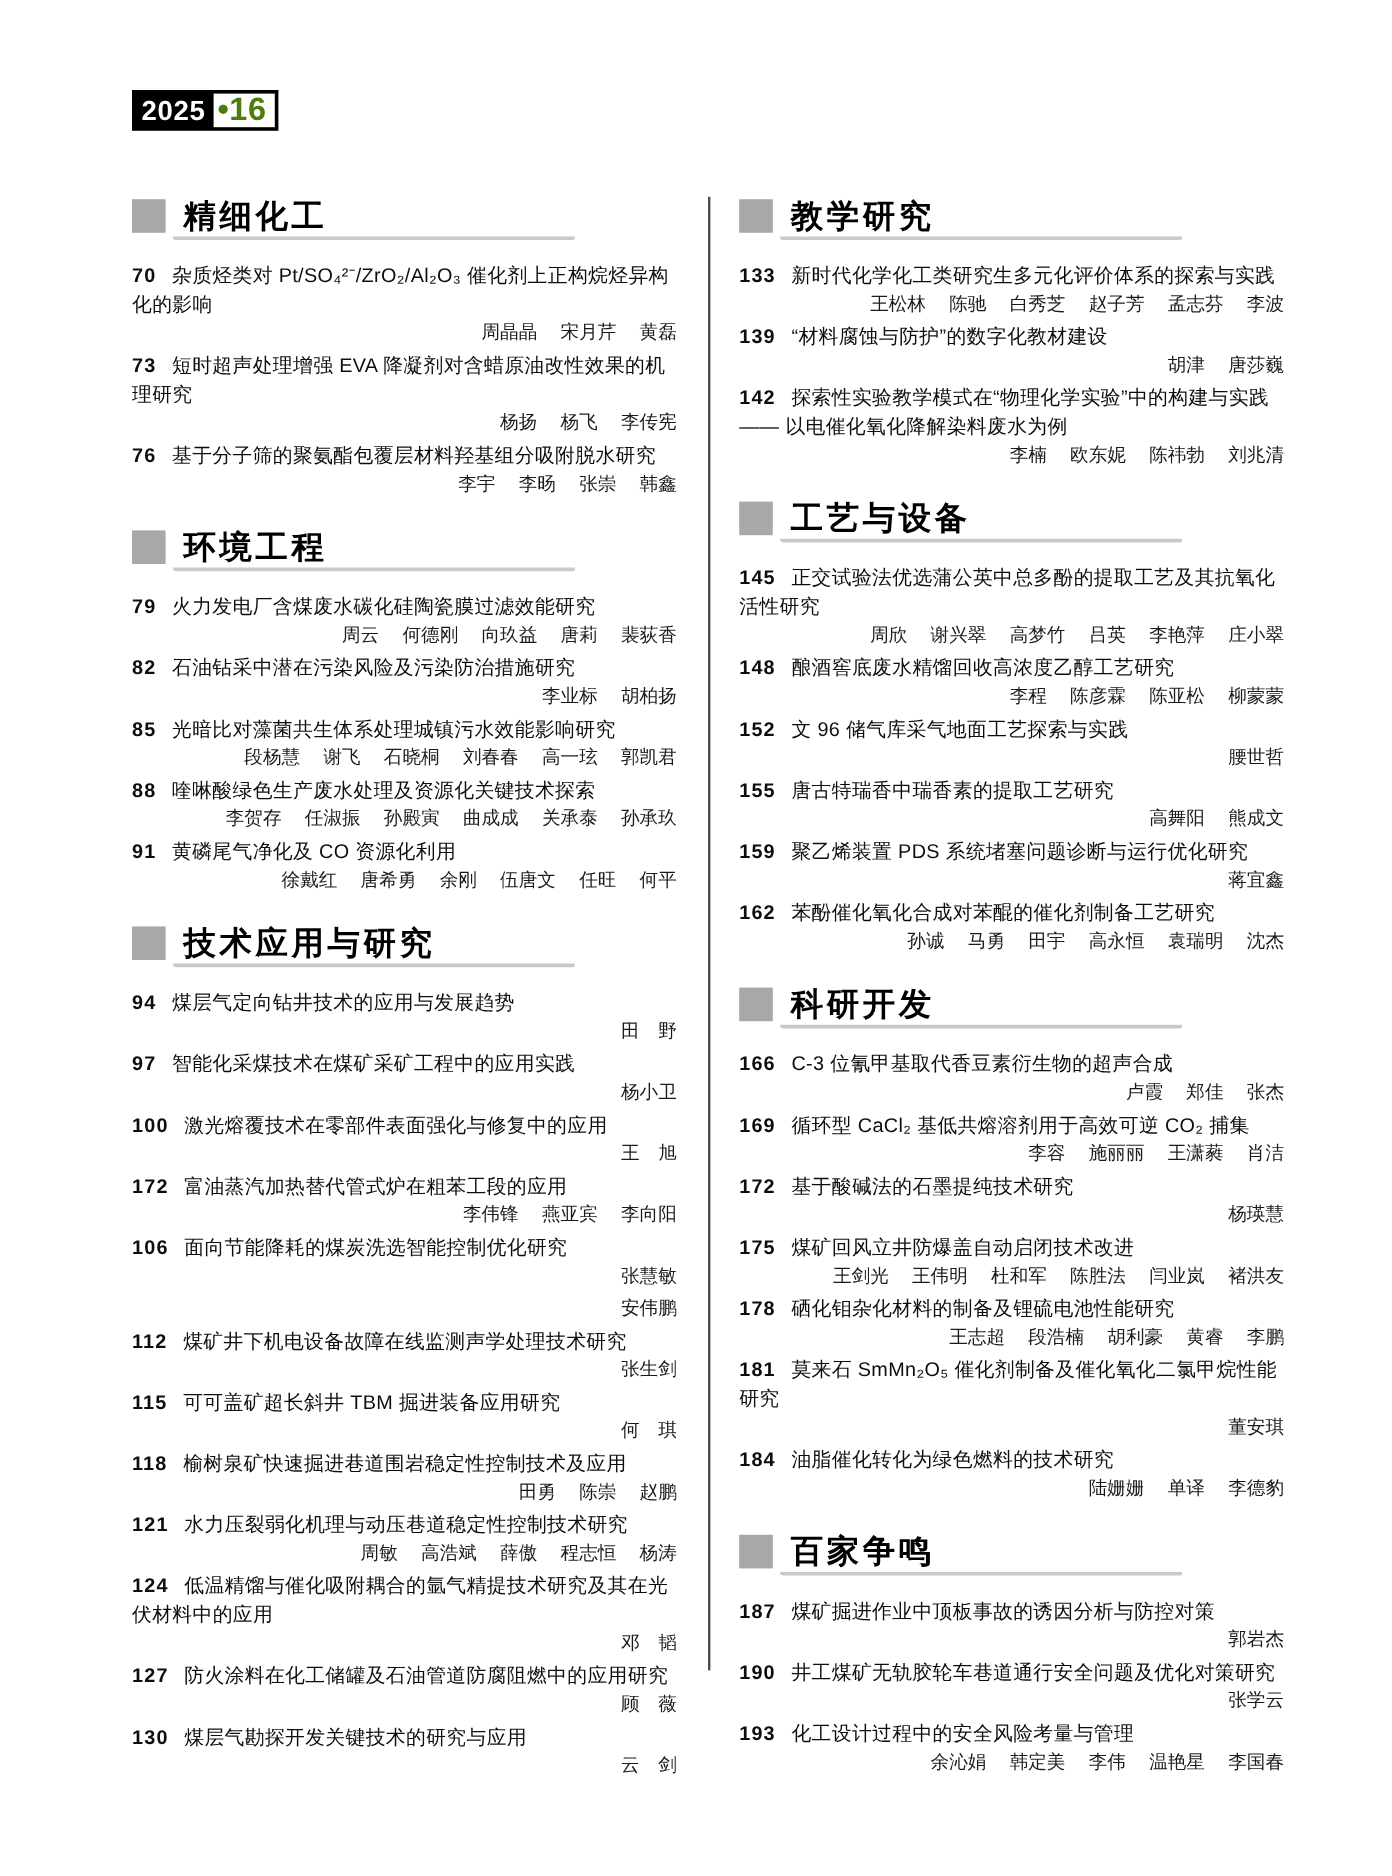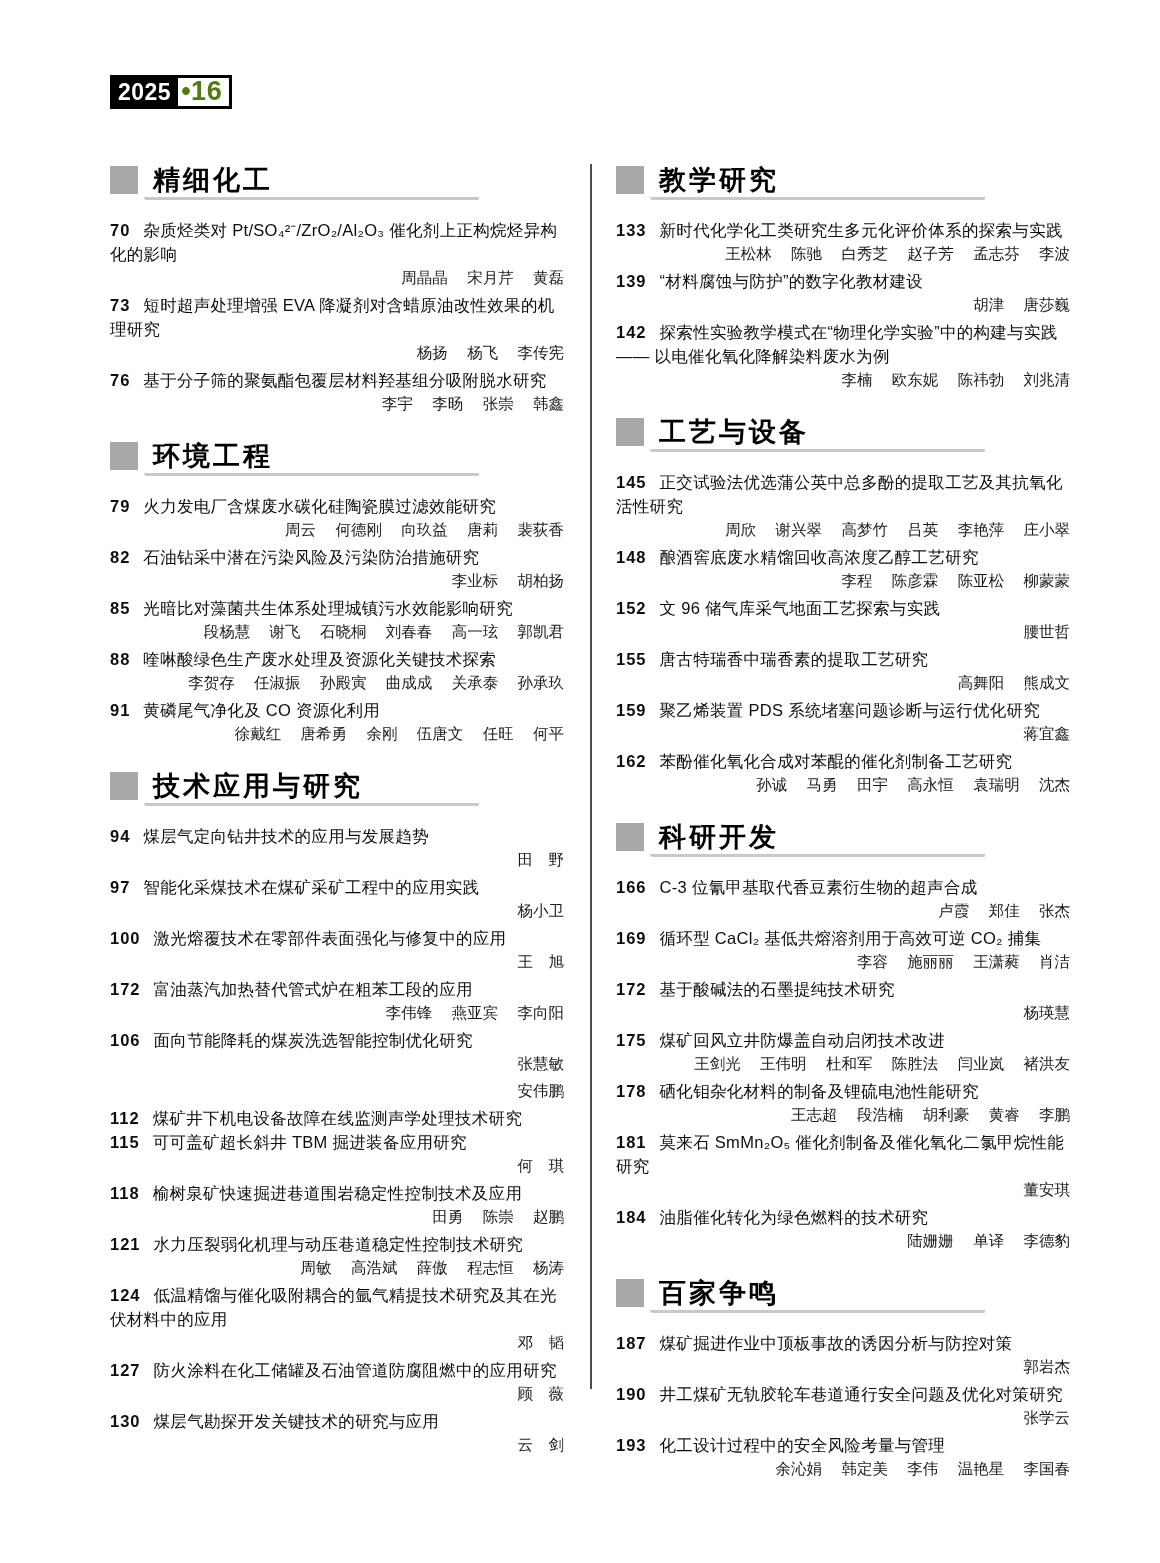--- a/index.html
+++ b/index.html
@@ -182,20 +182,21 @@
     <p class="entry-title-line"><span class="entry-page">106</span><span class="entry-title">面向节能降耗的煤炭洗选智能控制优化研究</span></p>
     <p class="entry-authors">张慧敏</p>
   </div>
 
   <div class="entry">
     <p class="entry-authors">安伟鹏</p>
   </div>
 
   <div class="entry">
     <p class="entry-title-line"><span class="entry-page">112</span><span class="entry-title">煤矿井下机电设备故障在线监测声学处理技术研究</span></p>
+    <p class="entry-authors">张生剑</p>
   </div>
 
   <div class="entry">
     <p class="entry-title-line"><span class="entry-page">115</span><span class="entry-title">可可盖矿超长斜井 TBM 掘进装备应用研究</span></p>
     <p class="entry-authors">何　琪</p>
   </div>
 
   <div class="entry">
     <p class="entry-title-line"><span class="entry-page">118</span><span class="entry-title">榆树泉矿快速掘进巷道围岩稳定性控制技术及应用</span></p>
     <p class="entry-authors">田勇　 陈崇　 赵鹏</p>

